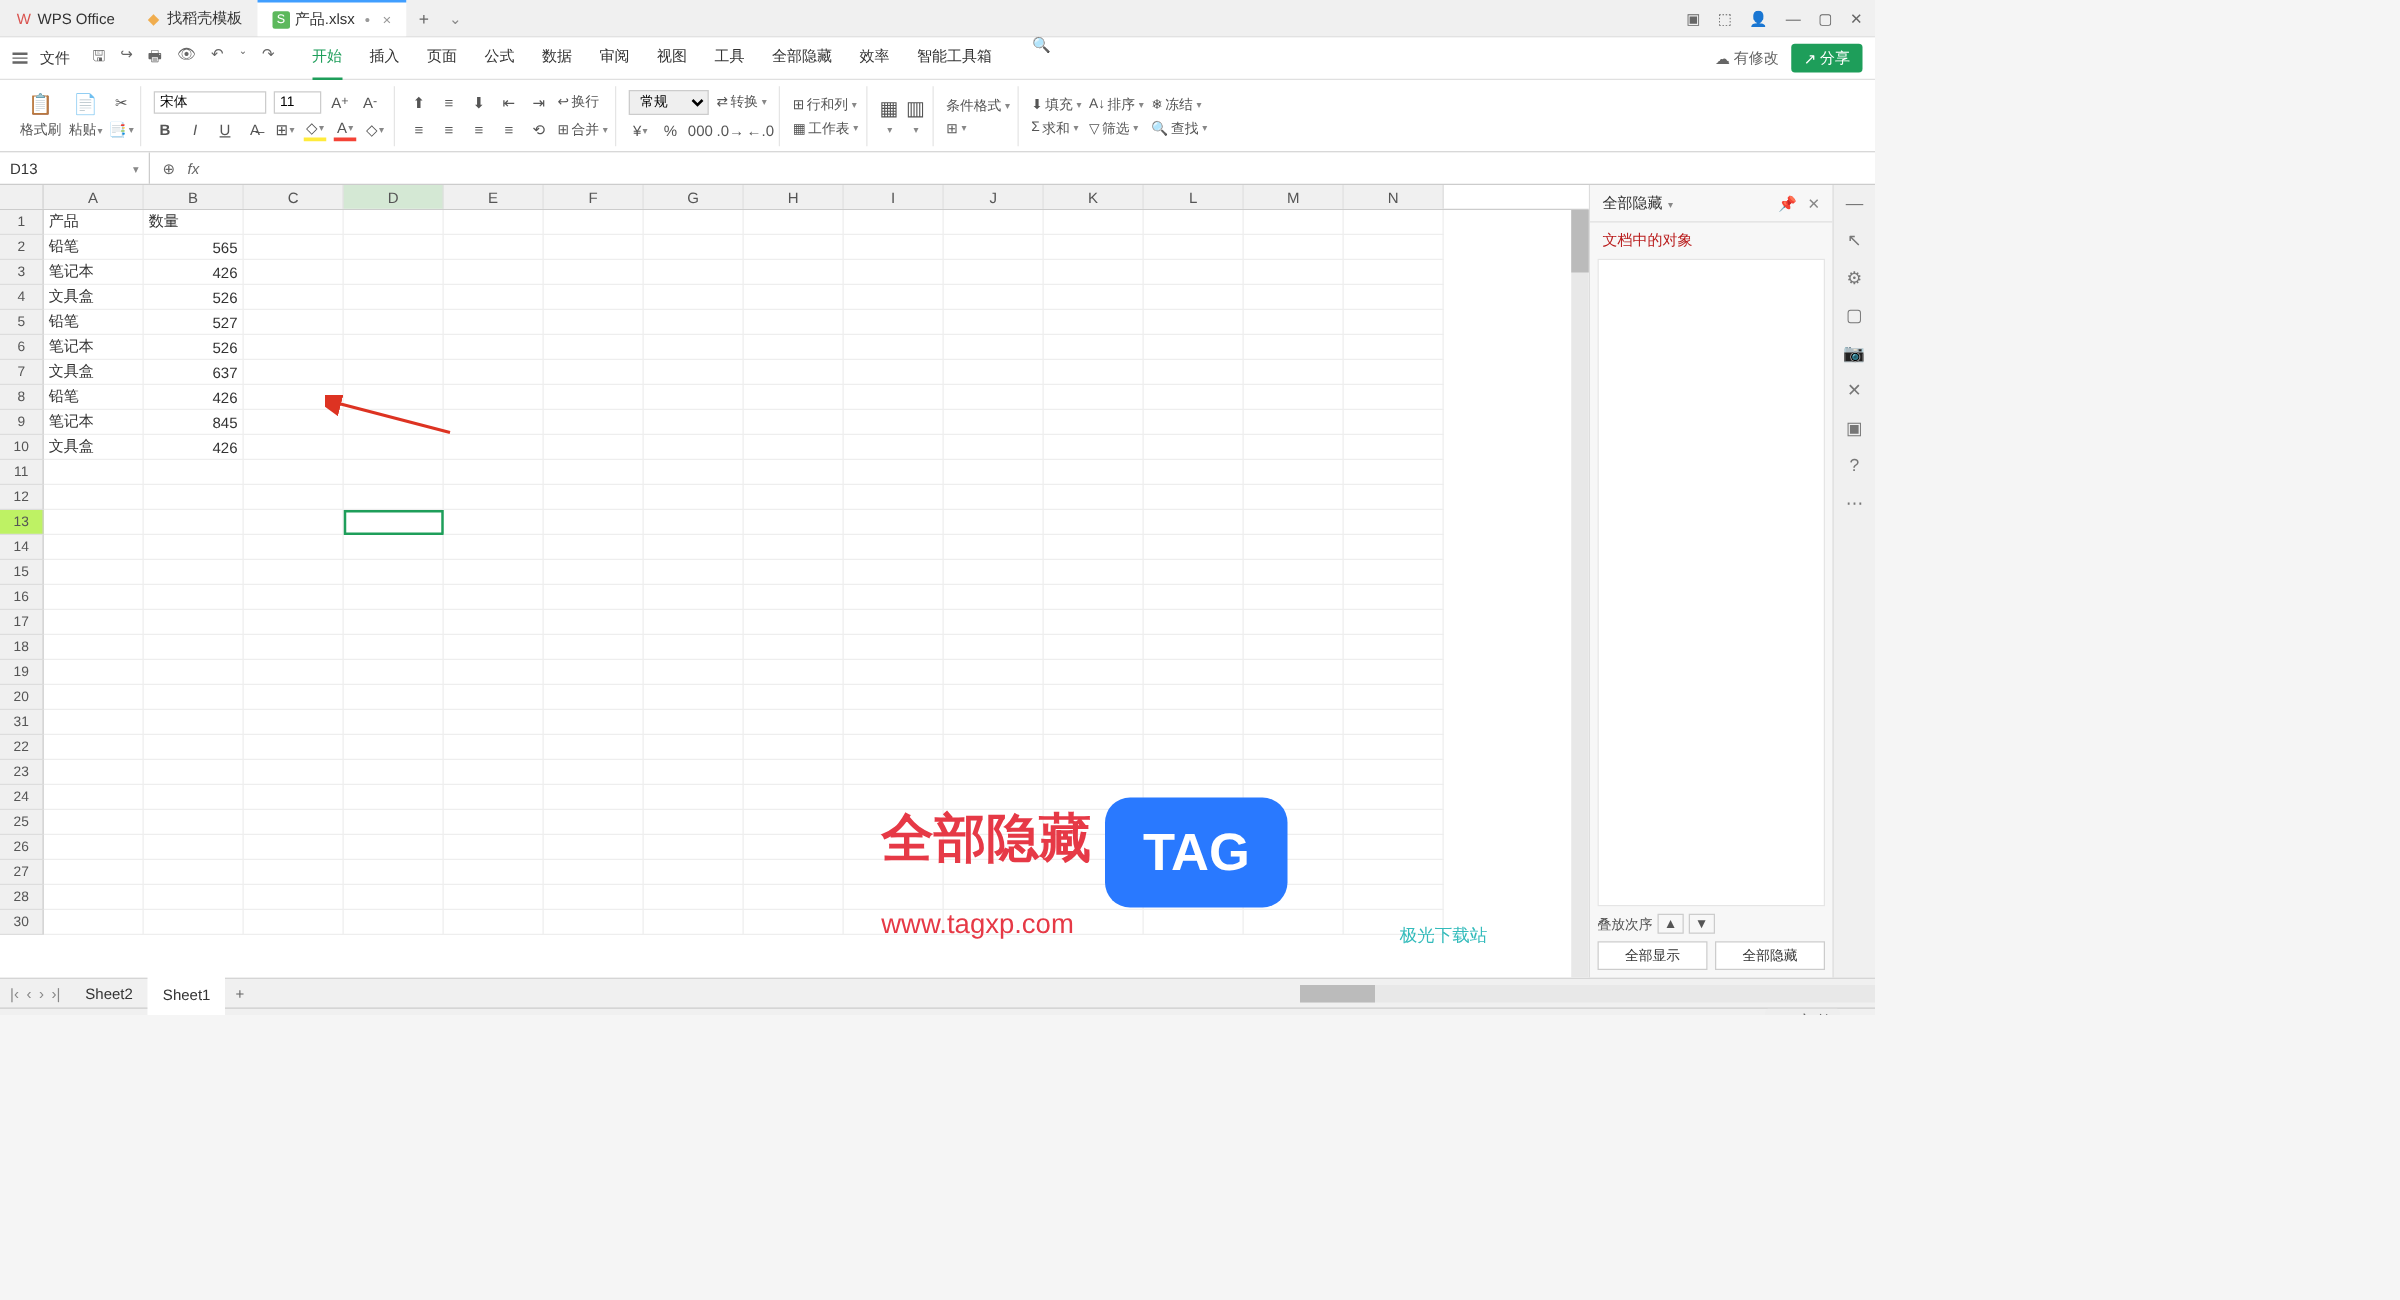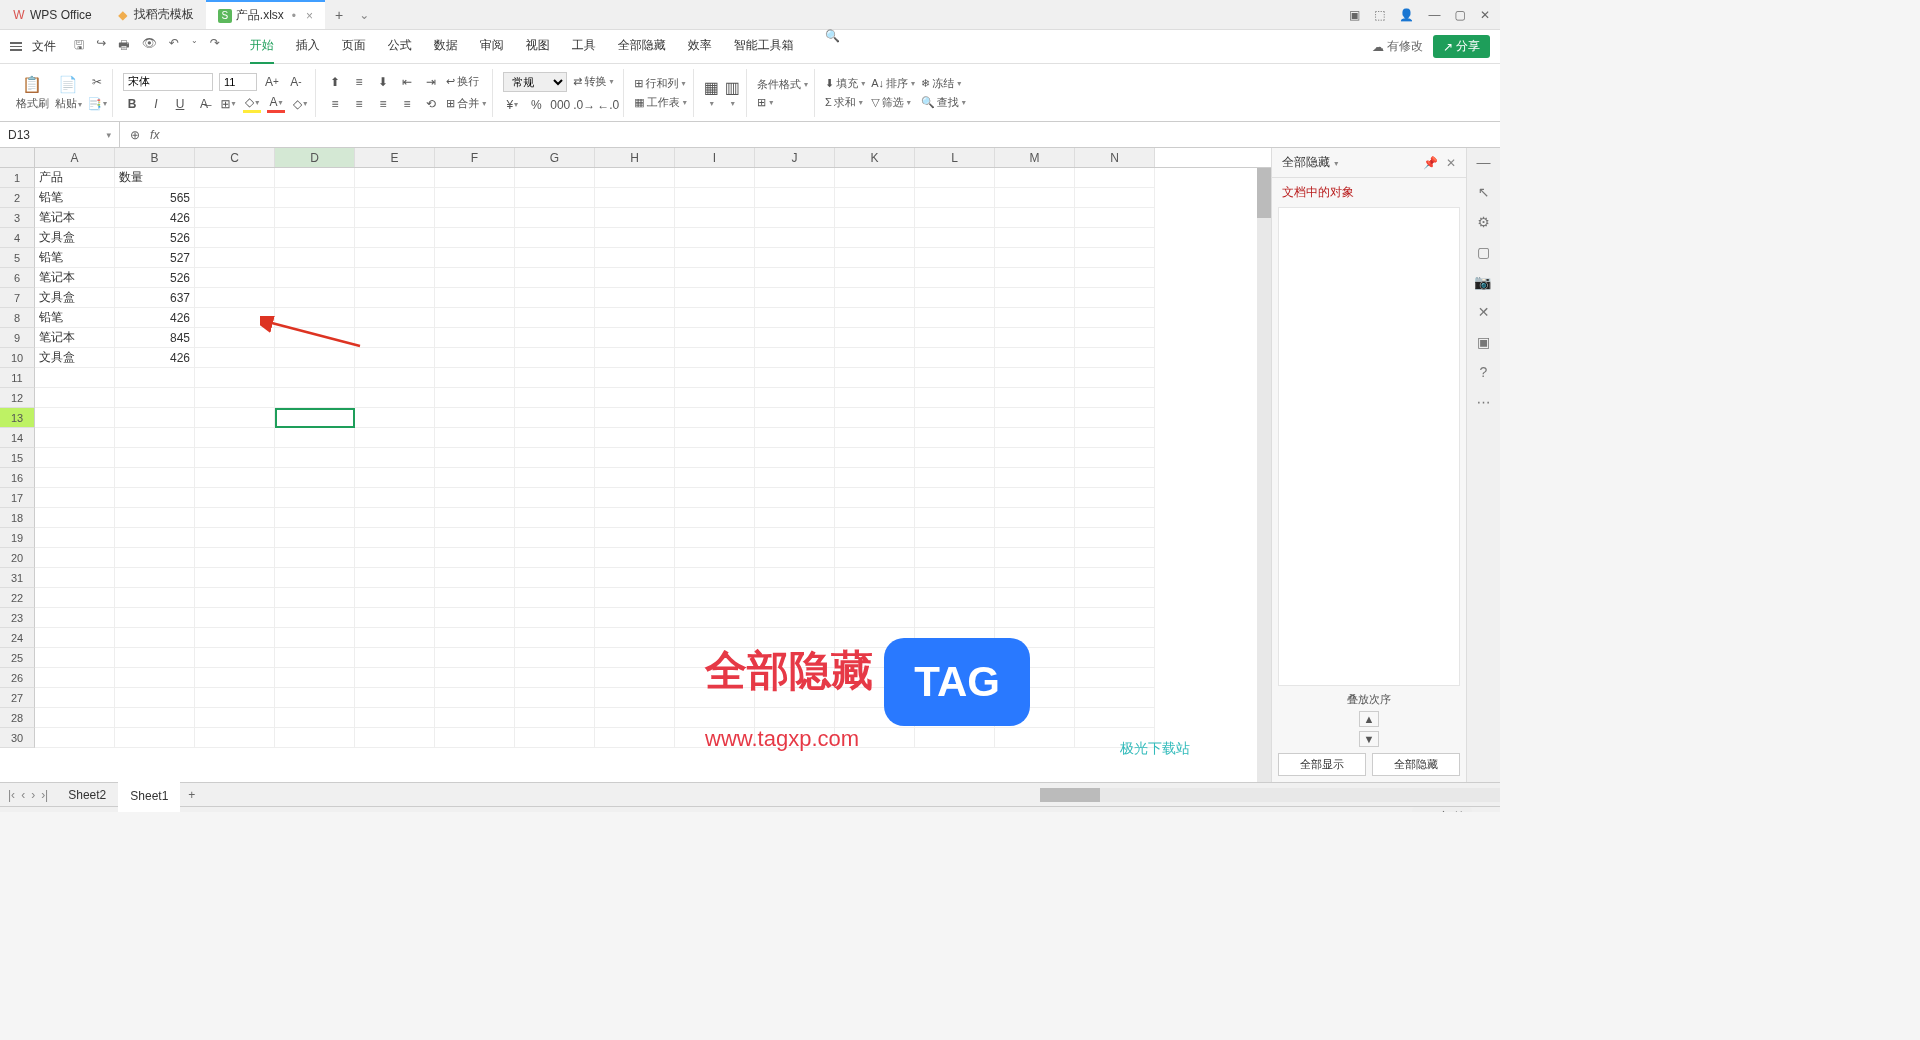--- a/index.html
+++ b/index.html
@@ -70,21 +70,21 @@
 .cell.selected { border: 2px solid #1e9e5a; }
 .arrow-annotation { position: absolute; left: 260px; top: 148px; pointer-events: none; }
 
 
 .right-panel { width: 195px; background: #f7f7f7; border-left: 1px solid #ddd; display: flex; flex-direction: column; }
 .rp-header { display: flex; align-items: center; justify-content: space-between; padding: 6px 10px; border-bottom: 1px solid #e0e0e0; }
 .rp-header-icons { display: flex; gap: 8px; color: #888; }
 .rp-sub { padding: 6px 10px; color: #b91c1c; }
 .rp-body { flex: 1; background: #fff; margin: 0 6px; border: 1px solid #e5e5e5; }
 .rp-footer { padding: 6px; }
-.rp-stack { display: flex; align-items: center; gap: 4px; font-size: 11px; color: #555; margin-bottom: 6px; flex-direction: column; }
+.rp-stack { display: flex; align-items: center; gap: 4px; font-size: 11px; color: #555; margin-bottom: 6px; }
 .rp-btns { display: flex; gap: 6px; }
 .rp-btn { flex: 1; border: 1px solid #ccc; padding: 3px 0; text-align: center; font-size: 11px; background: #fff; cursor: pointer; }
 
 
 .side-rail { width: 34px; background: #f0f0f0; border-left: 1px solid #ddd; display: flex; flex-direction: column; align-items: center; padding-top: 6px; gap: 14px; }
 .side-rail span { color: #777; cursor: pointer; font-size: 14px; }
 
 
 .sheet-tabs-bar { height: 24px; background: #f0f0f0; display: flex; align-items: center; border-top: 1px solid #ccc; }
 .sheet-nav { display: flex; gap: 6px; padding: 0 8px; color: #888; }

